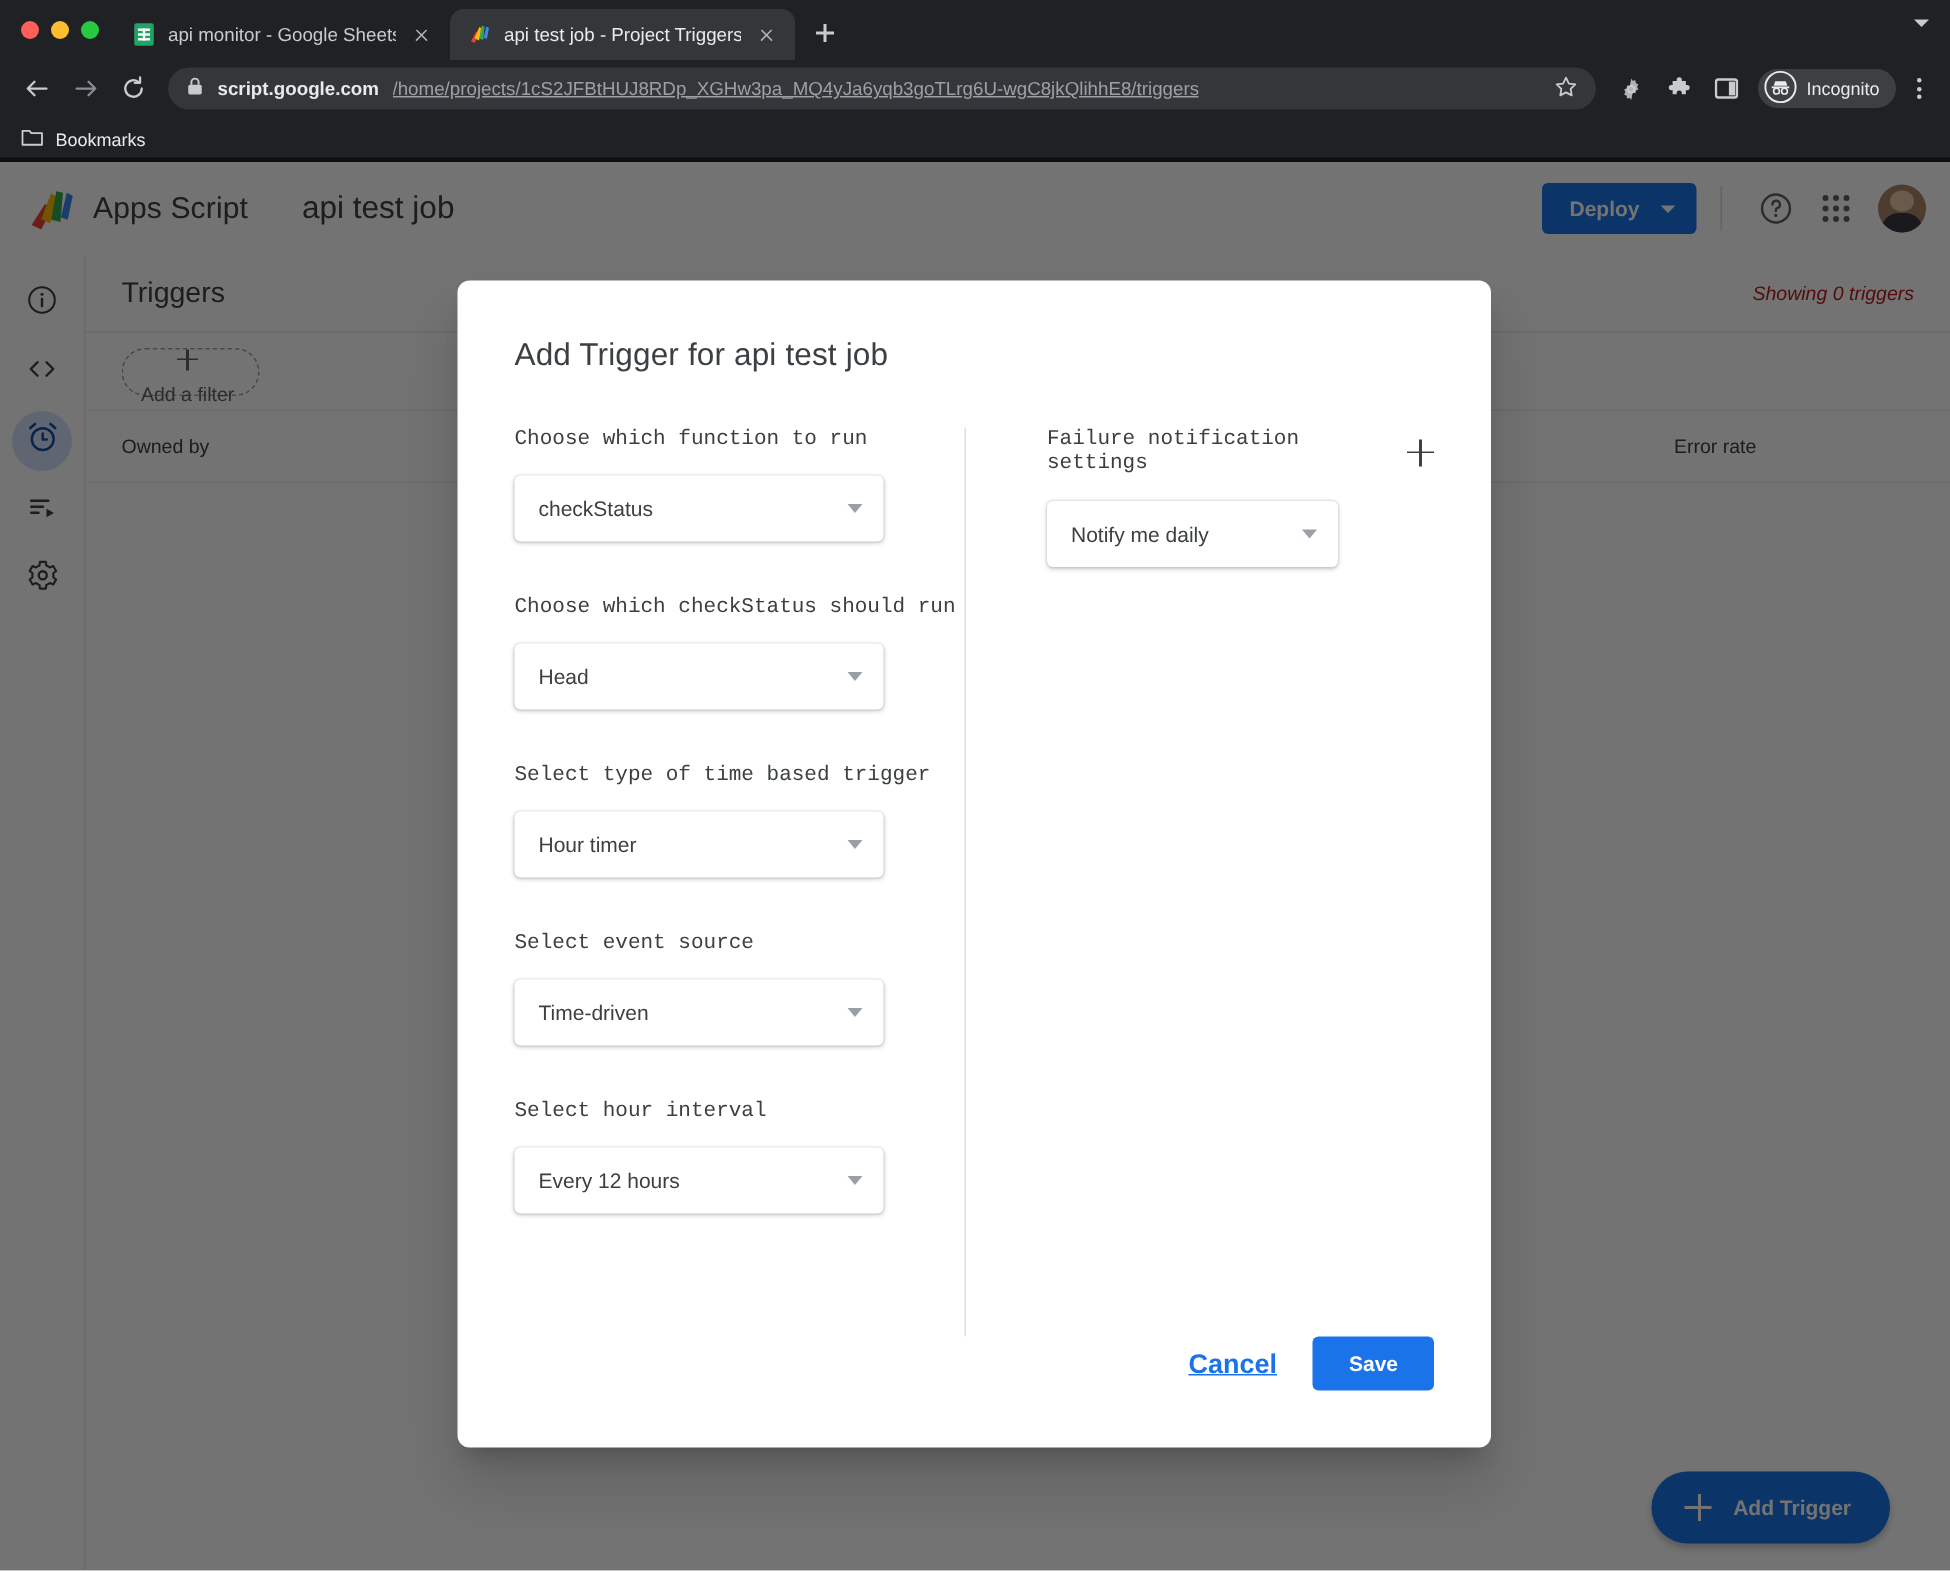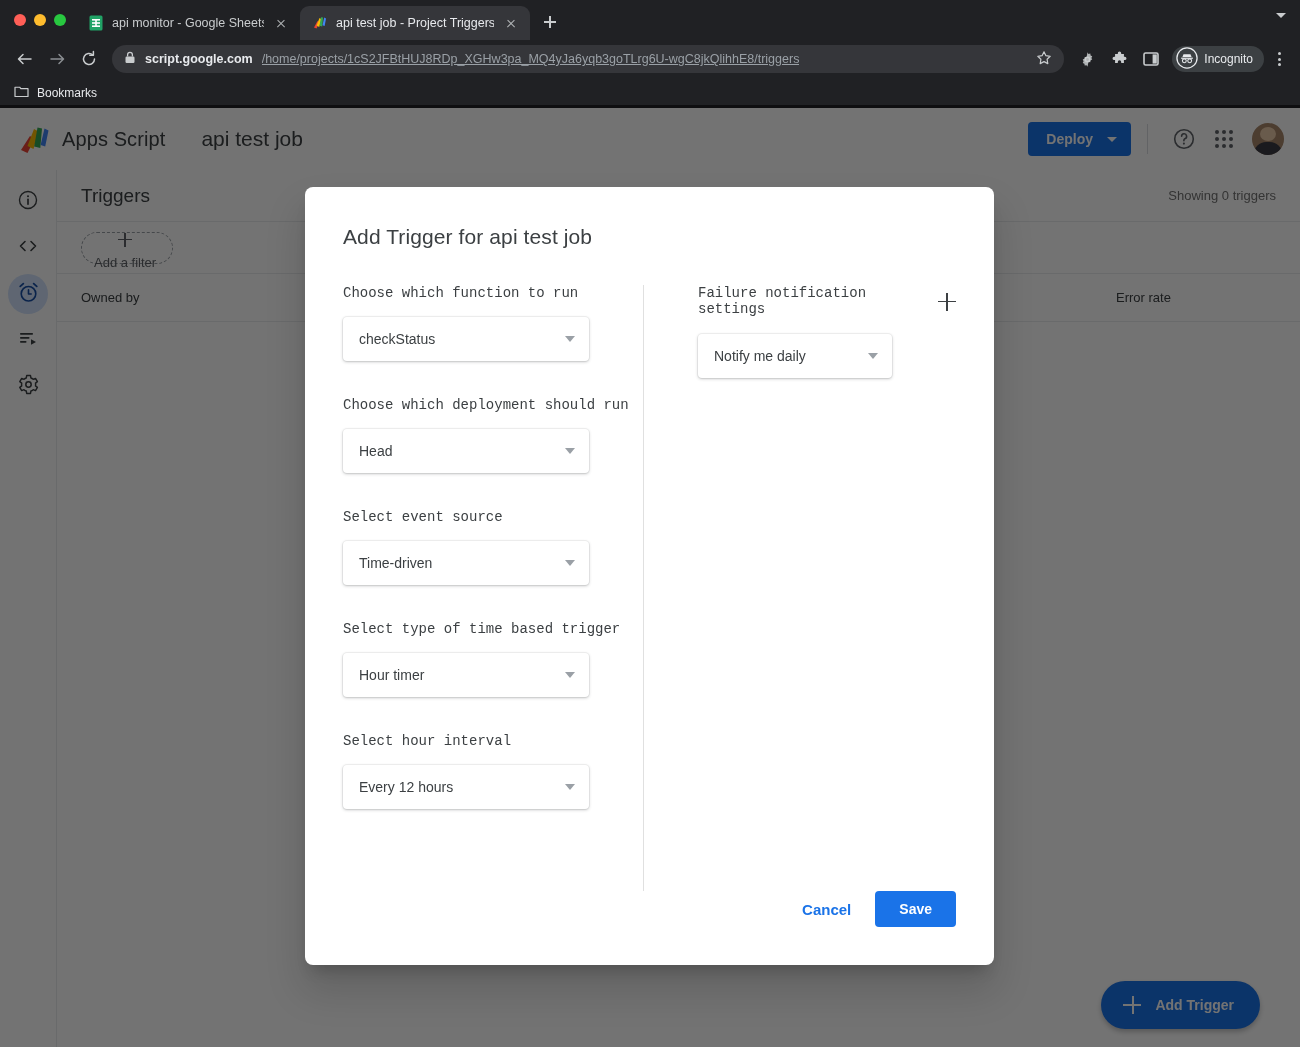--- a/index.html
+++ b/index.html
@@ -122,21 +122,21 @@
     display: flex; align-items: center; justify-content: center;
   }
   .rail-item.active { background: #d2e3fc; }
 
   .content { flex: 1; position: relative; }
   .content-head {
     height: 52px; display: flex; align-items: center; padding: 0 24px;
     border-bottom: 1px solid #e8eaed;
   }
   .content-title { font-size: 19px; color: #3c4043; }
-  .showing { margin-left: auto; font-size: 13px; color: #737373; }
+  .showing { margin-left: auto; font-size: 13px; color: #b91c1c; font-style: italic; }
   .filter-row { height: 52px; display: flex; align-items: center; padding: 0 24px;
     border-bottom: 1px solid #e8eaed; }
   .filter-chip {
     height: 32px; border: 1px dashed #9aa0a6; border-radius: 16px;
     display: flex; align-items: center; gap: 8px; padding: 0 16px 0 12px;
     color: #5f6368; font-size: 13px; flex-direction: column;
   }
   .plus-small { position: relative; width: 14px; height: 14px; flex: 0 0 14px; }
   .plus-small::before, .plus-small::after { content: ""; position: absolute; background: #5f6368; }
   .plus-small::before { left: 0; top: 6.3px; width: 14px; height: 1.4px; }
@@ -194,22 +194,22 @@
   .right-head .field-label { margin-bottom: 1px; }
   .plus-add { position: relative; width: 18px; height: 18px; flex: 0 0 18px; }
   .plus-add::before, .plus-add::after { content: ""; position: absolute; background: #3c4043; }
   .plus-add::before { left: 0; top: 8.2px; width: 18px; height: 1.6px; }
   .plus-add::after { left: 8.2px; top: 0; width: 1.6px; height: 18px; }
   .dlg-footer {
     display: flex; align-items: center; justify-content: flex-end; gap: 12px;
     padding: 0 38px 38px 38px;
   }
   .btn-text {
-    color: #1a73e8; font-size: 15px; font-weight: bold; height: 36px;
-    display: flex; align-items: center; padding: 0 12px; border-radius: 4px;
+    color: #1a73e8; font-size: 18px; font-weight: bold; height: 36px;
+    display: flex; align-items: center; padding: 0 12px; border-radius: 4px; text-decoration: underline;
   }
   .btn-primary {
     background: #1a73e8; color: #fff; font-size: 14px; font-weight: bold;
     height: 36px; border-radius: 4px; display: flex; align-items: center;
     padding: 0 24px;
   }
 </style>
 </head>
 <body>
 
@@ -467,44 +467,44 @@
 
         <div class="field">
           <div class="field-label">Choose which function to run</div>
           <div class="select-box">
             <span>checkStatus</span>
             <span class="sel-caret"></span>
           </div>
         </div>
 
         <div class="field">
-          <div class="field-label">Choose which deployment should run</div>
+          <div class="field-label">Choose which checkStatus should run</div>
           <div class="select-box">
             <span>Head</span>
+            <span class="sel-caret"></span>
+          </div>
+        </div>
+
+        <div class="field">
+          <div class="field-label">Select type of time based trigger</div>
+          <div class="select-box">
+            <span>Hour timer</span>
             <span class="sel-caret"></span>
           </div>
         </div>
 
         <div class="field">
           <div class="field-label">Select event source</div>
           <div class="select-box">
             <span>Time-driven</span>
             <span class="sel-caret"></span>
           </div>
         </div>
 
         <div class="field">
-          <div class="field-label">Select type of time based trigger</div>
-          <div class="select-box">
-            <span>Hour timer</span>
-            <span class="sel-caret"></span>
-          </div>
-        </div>
-
-        <div class="field">
           <div class="field-label">Select hour interval</div>
           <div class="select-box">
             <span>Every 12 hours</span>
             <span class="sel-caret"></span>
           </div>
         </div>
       </div>
 
       <div class="dlg-divider"></div>
 

